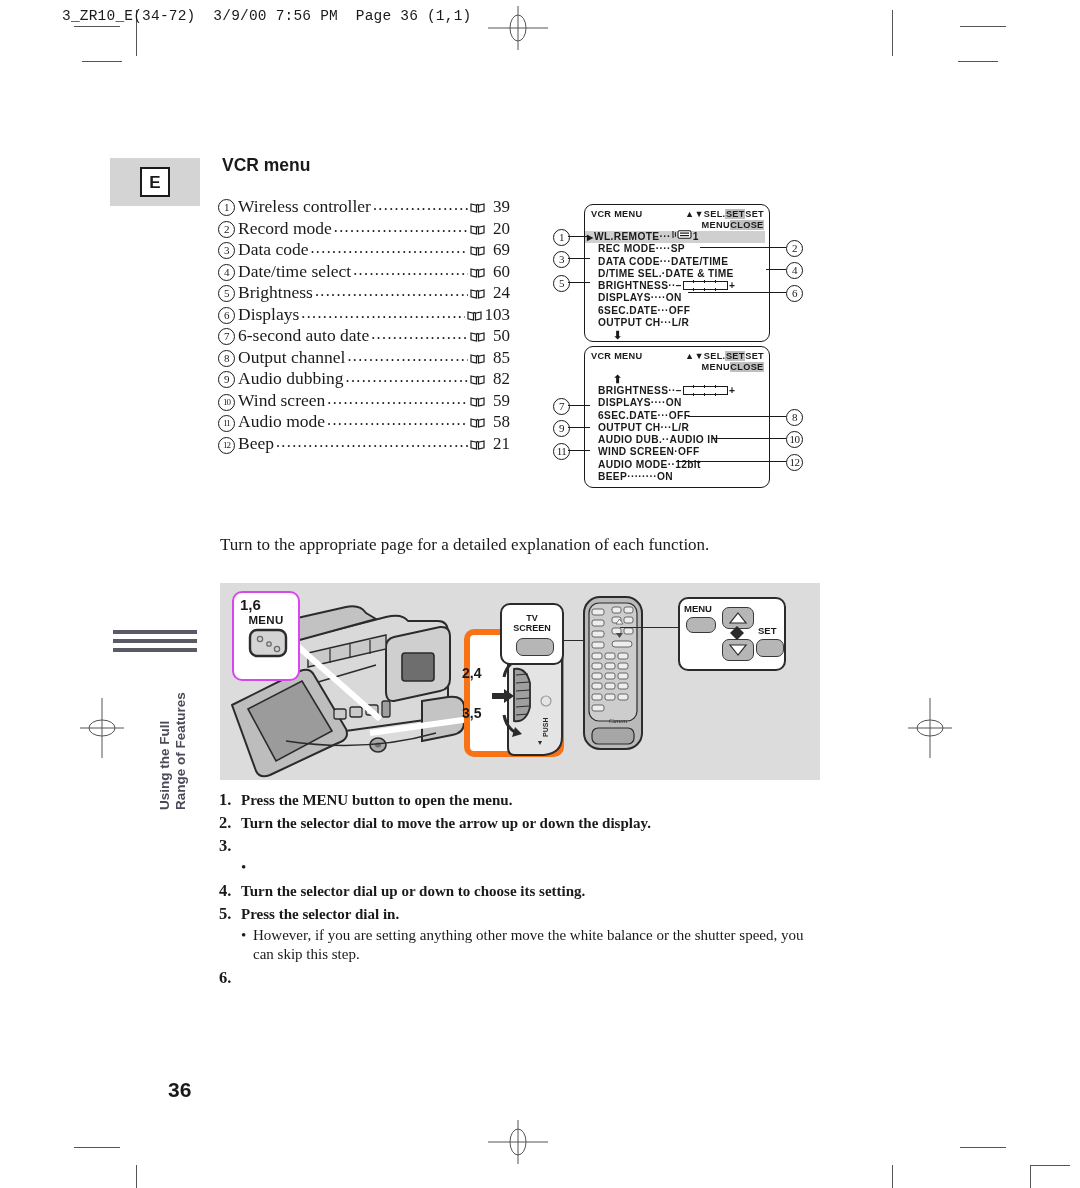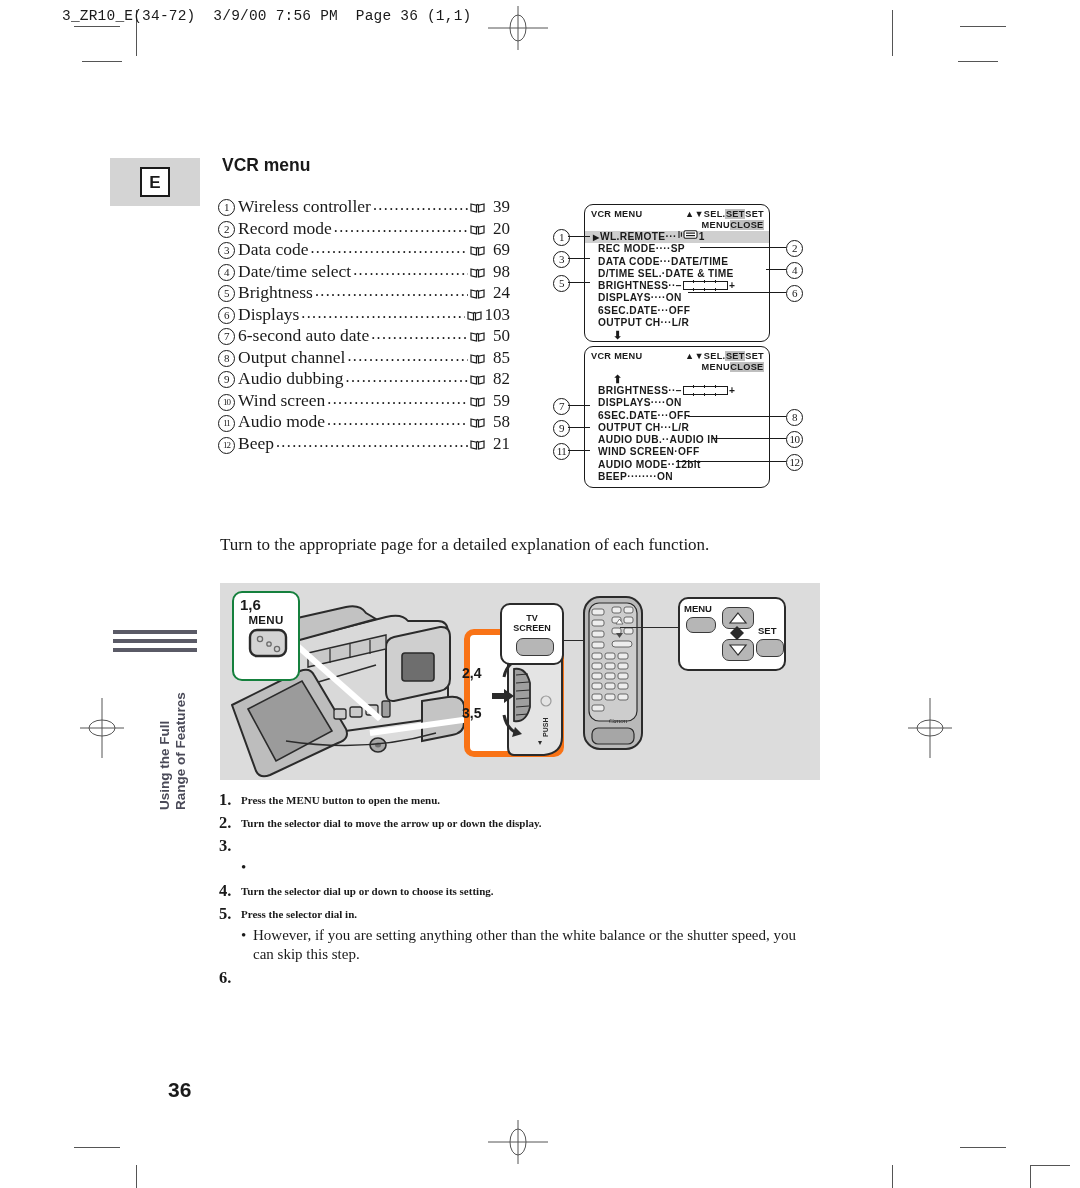--- a/index.html
+++ b/index.html
@@ -143,21 +143,21 @@
     padding: 0 0.5px;
   }
   .lcd-rows {
     padding: 1px 0 0 6px;
     font-size: 10.2px;
     line-height: 12.3px;
     letter-spacing: 0.35px;
     white-space: pre;
   }
   .lcd-row { height: 12.3px; position: relative; }
-  .lcd-row.hl { background: #cfcfcf; margin-left: -6px; padding-left: 8px; width: 100%; }
+  .lcd-row.hl { background: #cfcfcf; margin-left: -6px; padding-left: 2px; width: 100%; }
   .arrow-cell { display: inline-block; width: 7px; }
   .lcd-arrow-up, .lcd-arrow-down {
     font-size: 11px;
     line-height: 12px;
     padding-left: 22px;
   }
 
   
   .bright-bar {
     display: inline-block;
@@ -279,21 +279,21 @@
     margin-bottom: 1px;
   }
   .step-n {
     flex: 0 0 22px;
     font-weight: bold;
     font-size: 16.5px;
     line-height: 22px;
   }
   .step-t {
     font-weight: bold;
-    font-size: 11px;
+    font-size: 15px;
     line-height: 22px;
   }
   .sub {
     display: flex;
     margin: 0 0 2px 22px;
     font-size: 15px;
     line-height: 19.5px;
   }
   .sub-dot { flex: 0 0 12px; }
   .sub-t { }
@@ -396,21 +396,21 @@
     </div>
     <div class="toc-row">
       <span class="toc-num"><span>4</span></span>
       <span class="toc-label">Date/time select</span>
       <span class="toc-dots">............................................................</span>
       <span class="toc-book"><svg width="15" height="11" viewBox="0 0 15 11">
           <path d="M1 2 L6.5 3.2 L6.5 10 L1 8.8 Z" fill="#fff" stroke="#1a1a1a" stroke-width="1.2"></path>
           <path d="M14 2 L8.5 3.2 L8.5 10 L14 8.8 Z" fill="#fff" stroke="#1a1a1a" stroke-width="1.2"></path>
           <path d="M6.5 3.2 L7.5 2.4 L8.5 3.2" fill="none" stroke="#1a1a1a" stroke-width="1.2"></path>
         </svg></span>
-      <span class="toc-page">98</span>
+      <span class="toc-page">60</span>
     </div>
     <div class="toc-row">
       <span class="toc-num"><span>5</span></span>
       <span class="toc-label">Brightness</span>
       <span class="toc-dots">............................................................</span>
       <span class="toc-book"><svg width="15" height="11" viewBox="0 0 15 11">
           <path d="M1 2 L6.5 3.2 L6.5 10 L1 8.8 Z" fill="#fff" stroke="#1a1a1a" stroke-width="1.2"></path>
           <path d="M14 2 L8.5 3.2 L8.5 10 L14 8.8 Z" fill="#fff" stroke="#1a1a1a" stroke-width="1.2"></path>
           <path d="M6.5 3.2 L7.5 2.4 L8.5 3.2" fill="none" stroke="#1a1a1a" stroke-width="1.2"></path>
         </svg></span>
@@ -584,21 +584,21 @@
     <ellipse cx="152" cy="152" rx="3" ry="2.5" fill="#6f6f6f"></ellipse>
 
     <path d="M60 148 Q140 160 210 140" stroke="#2b2b2b" stroke-width="1.4" fill="none"></path>
   </svg>
 
   <svg style="position:absolute;left:52px;top:40px;" width="120" height="110" viewBox="0 0 120 110">
     <path d="M4 4 L108 96" stroke="#ffffff" stroke-width="6" fill="none"></path>
     <path d="M4 4 L108 96" stroke="#ffffff" stroke-width="3" fill="none"></path>
   </svg>
 
-  <div class="callbox" style="left:12px;top:8px;width:68px;height:90px;border:2px solid #15803d;">
+  <div class="callbox" style="left:12px;top:8px;width:68px;height:90px;border:2px solid #d946ef;">
     <div class="step-tag" style="left:6px;top:3px;font-size:15px;">1,6</div>
     <div class="callbox-label" style="position:absolute;left:0;top:21px;width:100%;font-size:11.5px;letter-spacing:0.3px;">MENU</div>
     <svg style="position:absolute;left:14px;top:35px;" width="40" height="30" viewBox="0 0 40 30">
       <rect x="2" y="2" width="36" height="26" rx="7" fill="#d4d4d4" stroke="#2b2b2b" stroke-width="2.4"></rect>
       <circle cx="12" cy="11" r="2.6" fill="none" stroke="#6a6a6a" stroke-width="1.3"></circle>
       <circle cx="21" cy="16" r="2.2" fill="none" stroke="#6a6a6a" stroke-width="1.3"></circle>
       <circle cx="29" cy="21" r="2.6" fill="none" stroke="#6a6a6a" stroke-width="1.3"></circle>
     </svg>
   </div>
 
@@ -731,20 +731,20 @@
     <div class="step">
       <div class="step-n">4.</div>
       <div class="step-t">Turn the selector dial up or down to choose its setting.</div>
     </div>
     <div class="step">
       <div class="step-n">5.</div>
       <div class="step-t">Press the selector dial in.</div>
     </div>
     <div class="sub">
       <div class="sub-dot">•</div>
-      <div class="sub-t">However, if you are setting anything other than the white balance or the shutter speed, you can skip this step.</div>
+      <div class="sub-t">However, if you are setting anything other move the white balance or the shutter speed, you can skip this step.</div>
     </div>
     <div class="step">
       <div class="step-n">6.</div>
     </div>
   </div>
 
 <div id="folio">36</div>
 
 </body></html>

